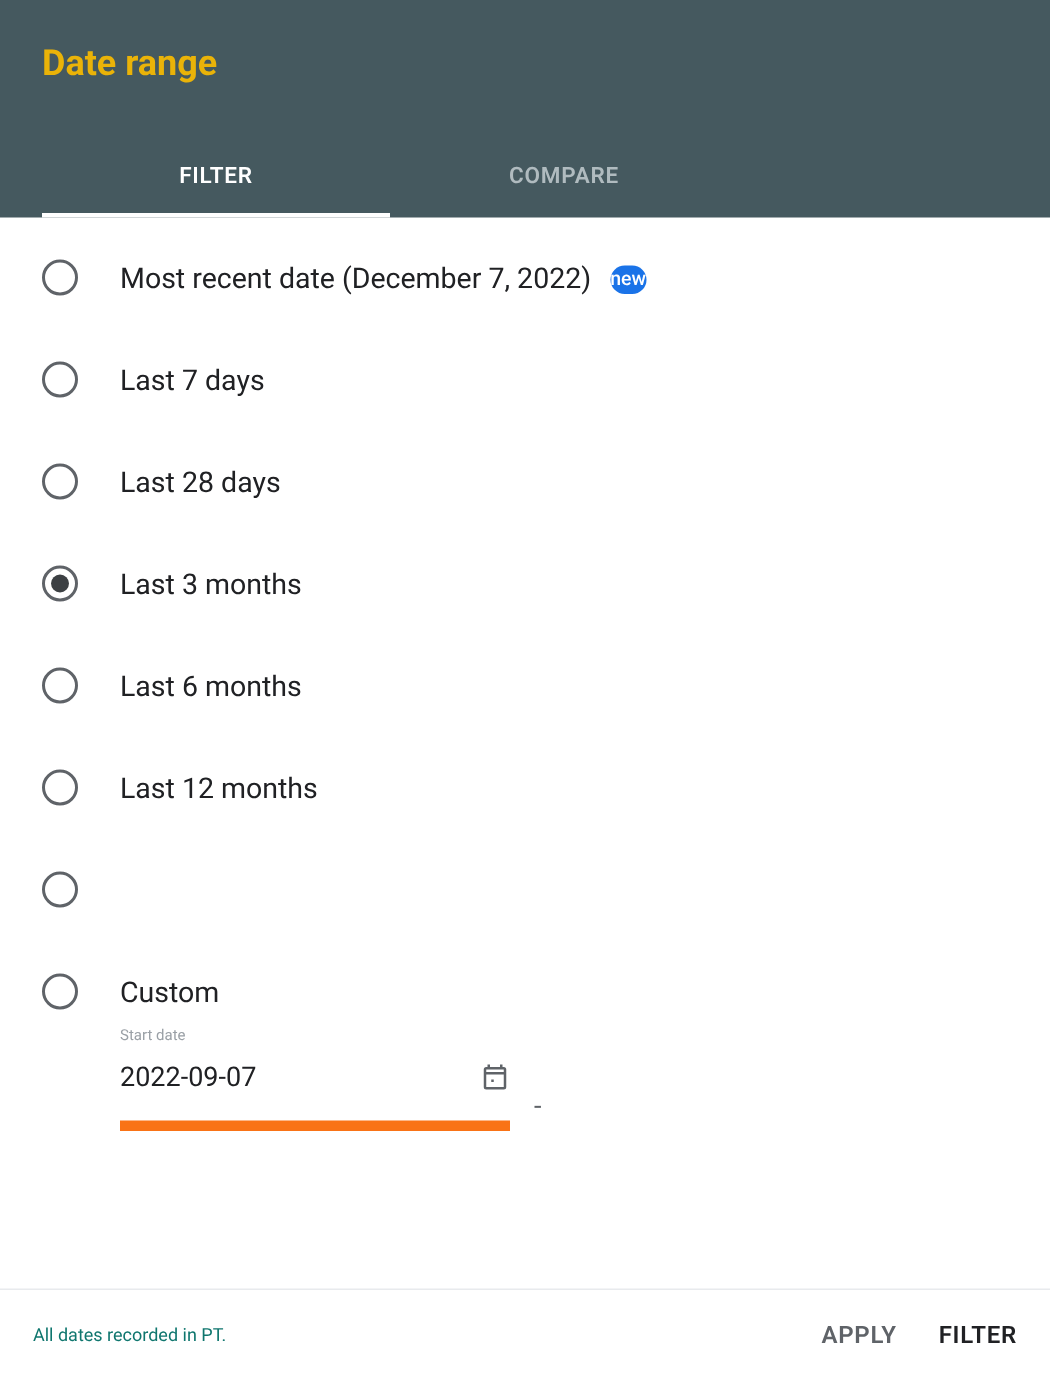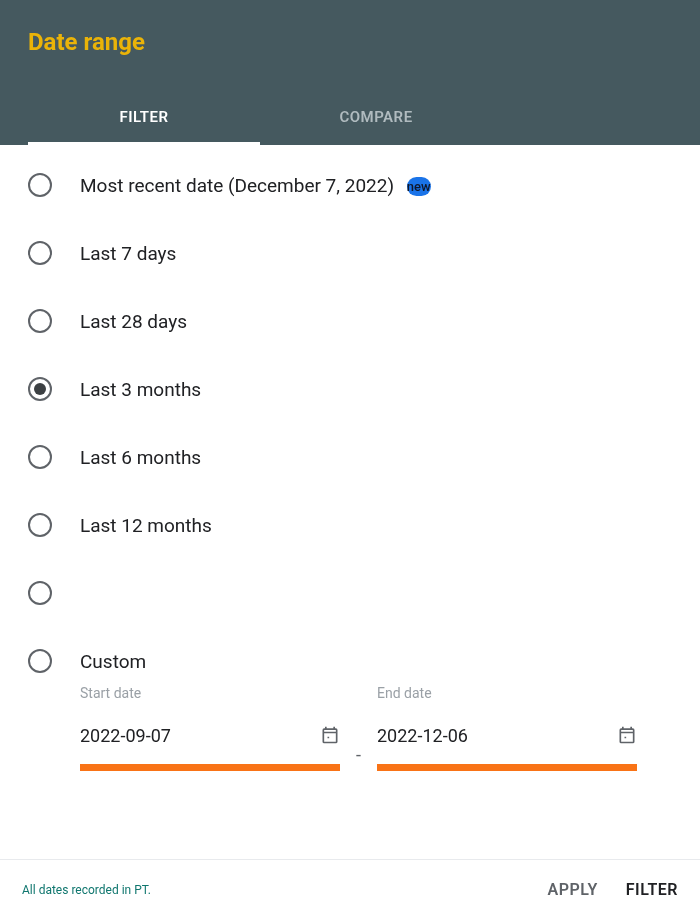--- a/index.html
+++ b/index.html
@@ -72,43 +72,43 @@
       background: #3c4043;
       border-radius: 50%;
     }
     .option-label {
       font-size: 19px;
       color: #202124;
     }
     .badge {
       display: inline-block;
       background: #1a73e8;
-      color: #0f172a;
+      color: #ffffff;
       font-size: 13px;
       font-weight: 500;
       padding: 2px 0;
       border-radius: 11px;
       margin-left: 8px;
       vertical-align: middle;
     }
     .date-fields {
       display: flex;
       align-items: flex-end;
       gap: 16px;
       margin-left: 52px;
       margin-top: -12px;
     }
     .date-field {
       flex: 1;
       max-width: 260px;
     }
     .date-label {
-      font-size: 14px;
+      font-size: 10px;
       color: #9aa0a6;
-      margin-bottom: 24px;
+      margin-bottom: 12px;
     }
     .date-input-wrap {
       display: flex;
       align-items: flex-start;
       justify-content: space-between;
       border-bottom: 7px solid #f97316;
       padding-bottom: 18px;
     }
     .date-value {
       font-size: 18px;
@@ -215,29 +215,20 @@
     <div class="date-field">
       <div class="date-label">Start date</div>
       <div class="date-input-wrap">
         <span class="date-value">2022-09-07</span>
         <svg class="cal-icon" viewBox="0 0 24 24">
             <path d="M19 4h-1V2h-2v2H8V2H6v2H5a2 2 0 0 0-2 2v14a2 2 0 0 0 2 2h14a2 2 0 0 0 2-2V6a2 2 0 0 0-2-2zm0 16H5V10h14v10zm0-12H5V6h14v2zM9 14h2v2H9z"></path>
           </svg>
       </div>
     </div>
     <div class="dash">-</div>
-    <div class="date-field">
-      <div class="date-label">End date</div>
-      <div class="date-input-wrap">
-        <span class="date-value">2022-12-06</span>
-        <svg class="cal-icon" viewBox="0 0 24 24">
-            <path d="M19 4h-1V2h-2v2H8V2H6v2H5a2 2 0 0 0-2 2v14a2 2 0 0 0 2 2h14a2 2 0 0 0 2-2V6a2 2 0 0 0-2-2zm0 16H5V10h14v10zm0-12H5V6h14v2zM9 14h2v2H9z"></path>
-          </svg>
-      </div>
-    </div>
   </div>
 
 </div>
 
 <div class="footer">
   <div class="footer-note">All dates recorded in PT.</div>
   <div class="footer-actions">
     <button class="btn btn-cancel">APPLY</button>
     <button class="btn btn-apply">FILTER</button>
   </div>

